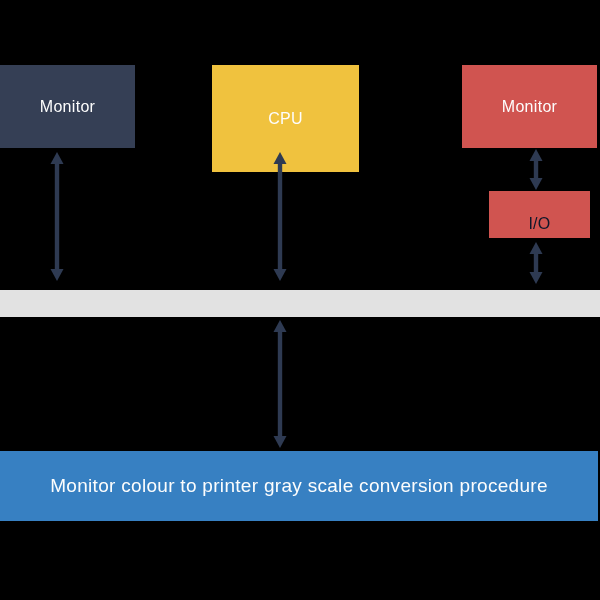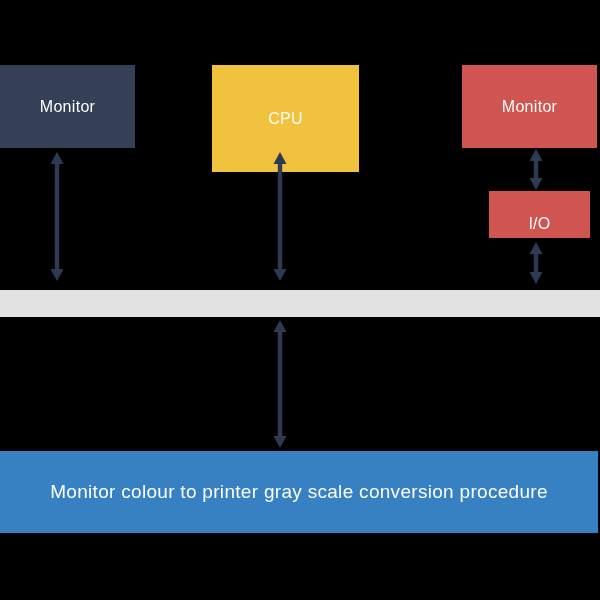--- a/index.html
+++ b/index.html
@@ -26,21 +26,21 @@
     color: #fdfdfd;
     font-size: 16px;
     letter-spacing: 0.3px;
     text-align: center;
   }
   .box-monitor   { left: 0;    top: 65px;  width: 135px; height: 83px; }
   .box-cpu       { left: 212px; top: 65px; width: 147px; height: 107px; }
   .box-printer   { left: 462px; top: 65px; width: 135px; height: 83px; }
   .box-io        { left: 489px; top: 191px; width: 101px; height: 47px; }
   .bus-bar       { position: absolute; left: 0; top: 290px; width: 600px; height: 27px; }
-  .box-procedure { left: 0; top: 451px; width: 598px; height: 82px; font-size: 19px; }
+  .box-procedure { left: 0; top: 451px; width: 598px; height: 70px; font-size: 19px; }
   .arrow {
     position: absolute;
     width: 16px;
     display: block;
   }
   .arrow-monitor-bus   { left: 49px;  top: 152px; height: 129px; }
   .arrow-cpu-bus       { left: 272px; top: 152px; height: 129px; }
   .arrow-printer-io    { left: 528px; top: 149px; height: 41px;  }
   .arrow-io-bus        { left: 528px; top: 242px; height: 42px;  }
   .arrow-bus-procedure { left: 272px; top: 320px; height: 128px; }
@@ -56,21 +56,21 @@
 
   <div class="box box-cpu" style="background-color: rgb(240, 194, 62);">
     <span style="color: rgb(253, 253, 253);">CPU</span>
   </div>
 
   <div class="box box-printer" style="background-color: rgb(208, 84, 80);">
     <span style="color: rgb(253, 253, 253);">Monitor</span>
   </div>
 
   <div class="box box-io" style="background-color: rgb(208, 84, 80);">
-    <span style="color: #ffffff; margin-top: 18px;">I/O</span>
+    <span style="color: #0f172a; margin-top: 18px;">I/O</span>
   </div>
 
   <div class="bus-bar" style="background-color: rgb(226, 226, 226);"></div>
 
   <div class="box box-procedure" style="background-color: rgb(55, 128, 194);">
     <span style="color: rgb(253, 253, 253);">Monitor colour to printer gray scale conversion procedure</span>
   </div>
 
   <svg class="arrow arrow-monitor-bus" viewBox="0 0 16 129">
     <polygon points="8,0 1.5,12 14.5,12" fill="#2E3A52"></polygon>

